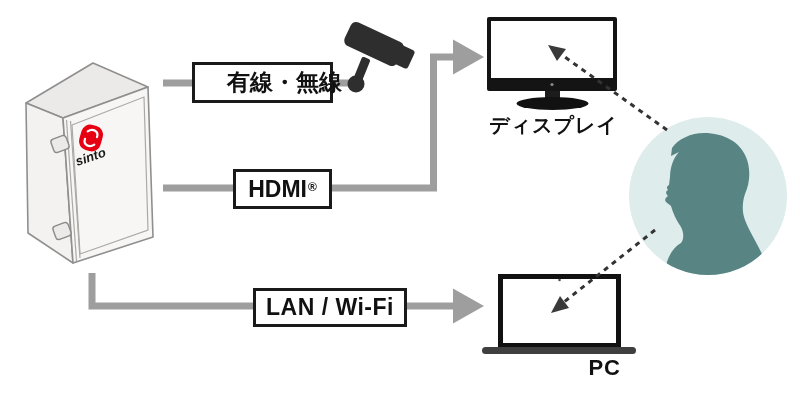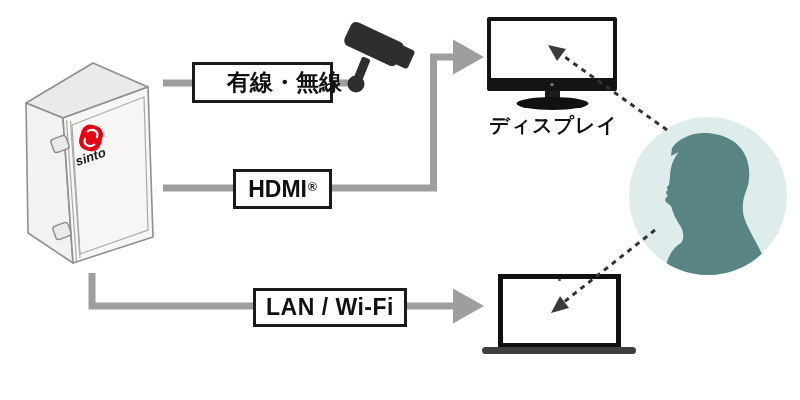--- a/index.html
+++ b/index.html
@@ -120,14 +120,15 @@
   </div>
   <div class="label-box" id="box-hdmi">
     <span>HDMI</span>
       <sup>®</sup>
   </div>
   <div class="label-box" id="box-lan">
     <span>LAN / Wi-Fi</span>
   </div>
 
   <div class="caption" id="caption-display">ディスプレイ</div>
+  <div class="caption" id="caption-pc">PC</div>
 
 </div>
 
 </body></html>

